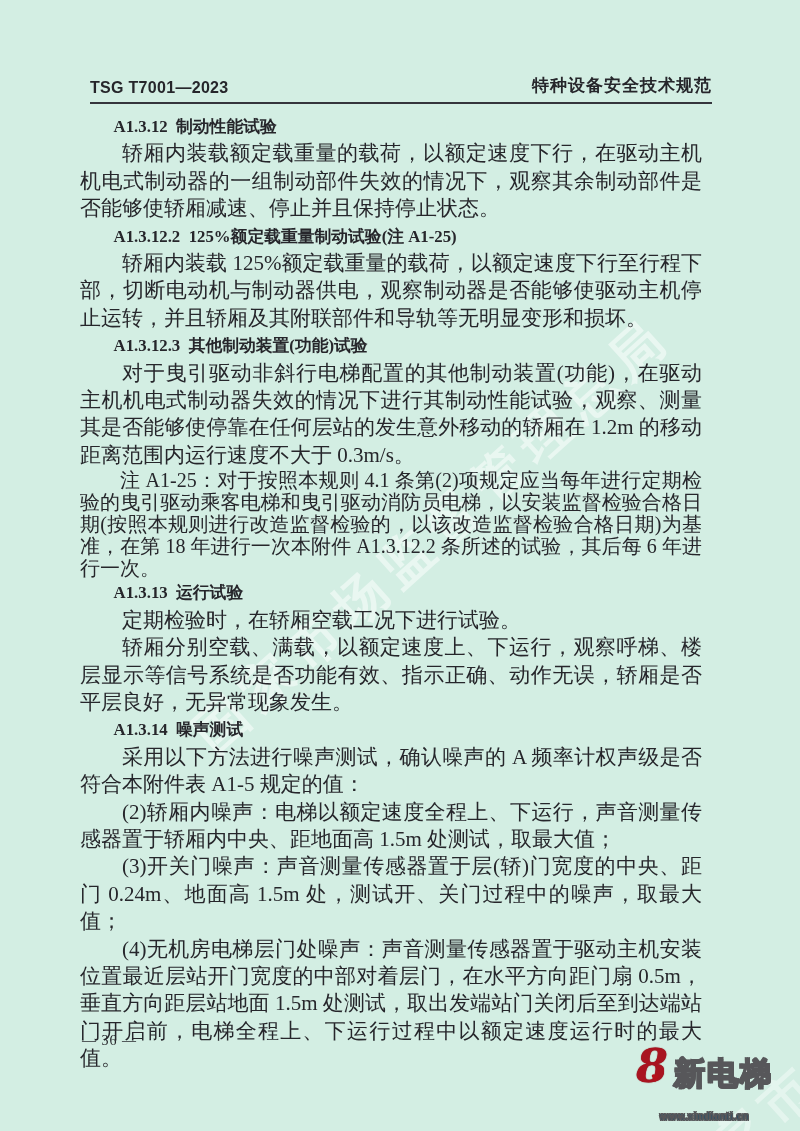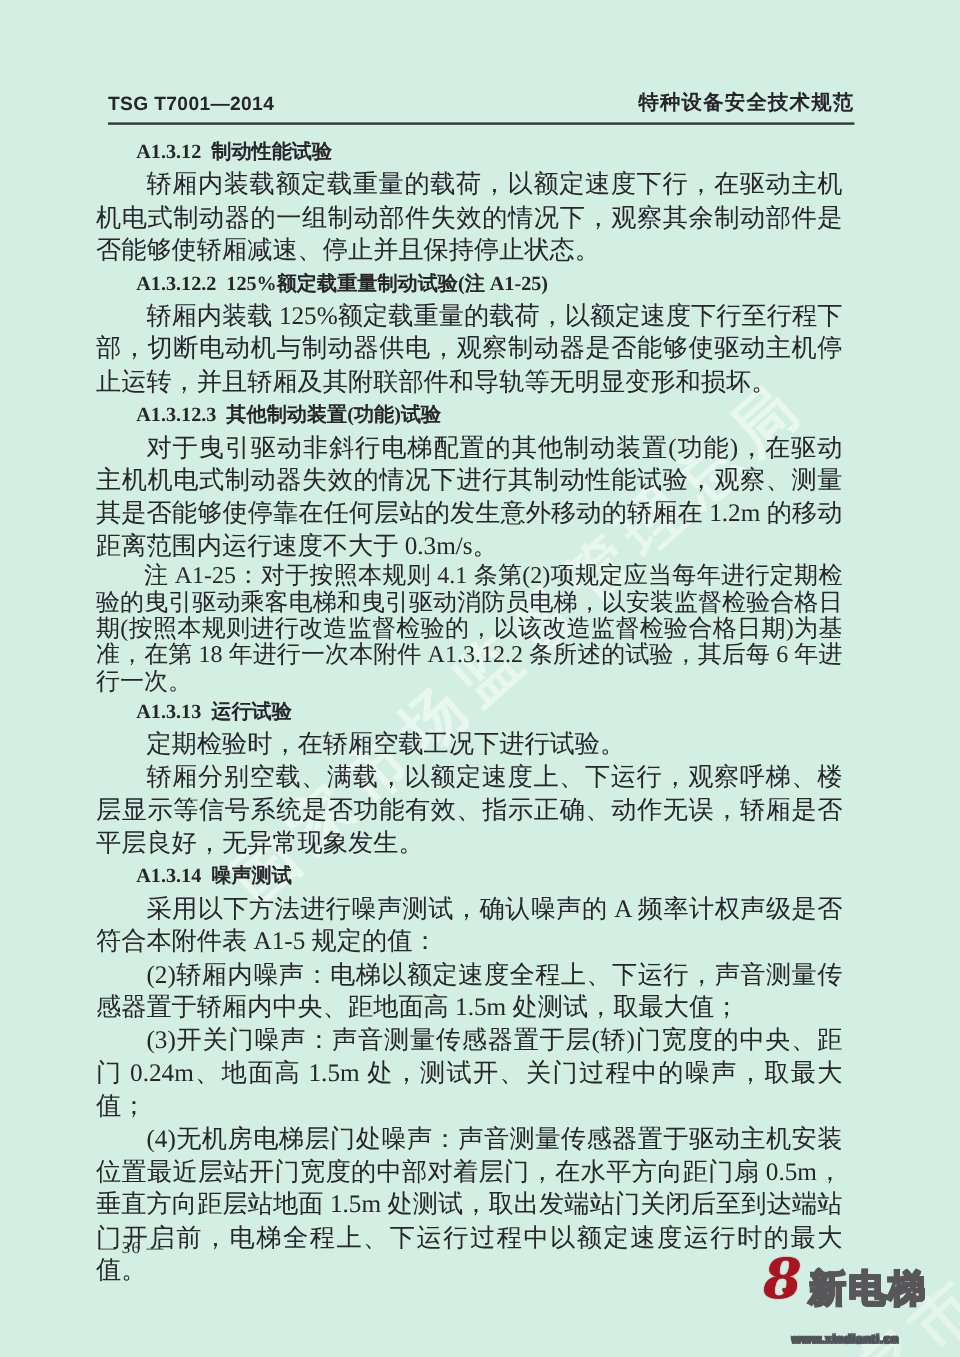--- a/index.html
+++ b/index.html
@@ -161,21 +161,21 @@
 </style>
 </head>
 <body>
 
 <div class="page">
 
   <div class="watermark watermark-main">国家市场监督管理总局</div>
   <div class="watermark watermark-corner">国家市场监督管理总局</div>
 
   <div class="header">
-    <span class="doc-number">TSG T7001—2014</span>
+    <span class="doc-number">TSG T7001—2023</span>
     <span class="doc-title">特种设备安全技术规范</span>
   </div>
 
   <div class="content">
       <p class="heading">A1.3.12  制动性能试验</p>
       <p class="para">轿厢内装载额定载重量的载荷，以额定速度下行，在驱动主机机电式制动器的一组制动部件失效的情况下，观察其余制动部件是否能够使轿厢减速、停止并且保持停止状态。</p>
       <p class="heading">A1.3.12.2  125%额定载重量制动试验(注 A1-25)</p>
       <p class="para">轿厢内装载 125%额定载重量的载荷，以额定速度下行至行程下部，切断电动机与制动器供电，观察制动器是否能够使驱动主机停止运转，并且轿厢及其附联部件和导轨等无明显变形和损坏。</p>
       <p class="heading">A1.3.12.3  其他制动装置(功能)试验</p>
       <p class="para">对于曳引驱动非斜行电梯配置的其他制动装置(功能)，在驱动主机机电式制动器失效的情况下进行其制动性能试验，观察、测量其是否能够使停靠在任何层站的发生意外移动的轿厢在 1.2m 的移动距离范围内运行速度不大于 0.3m/s。</p>

